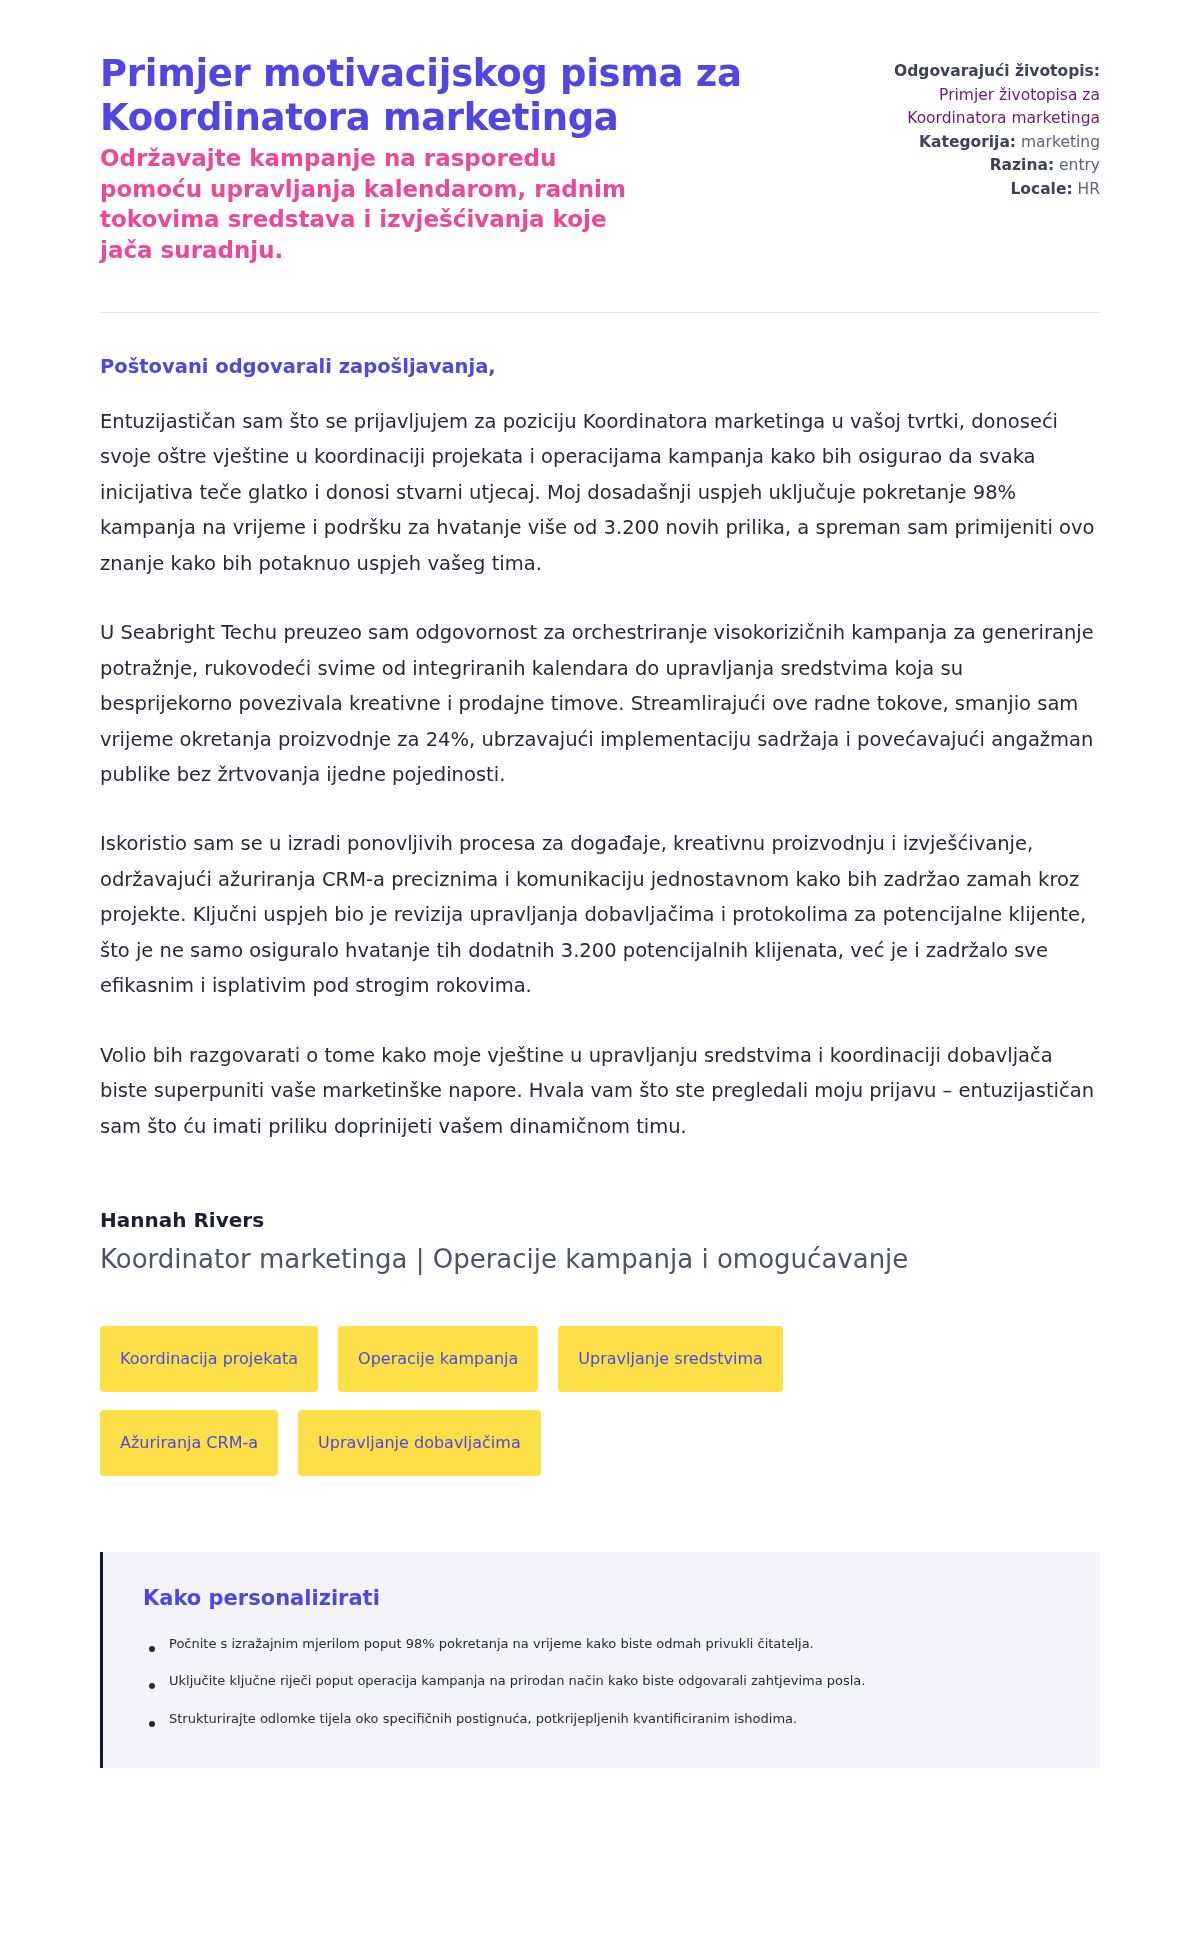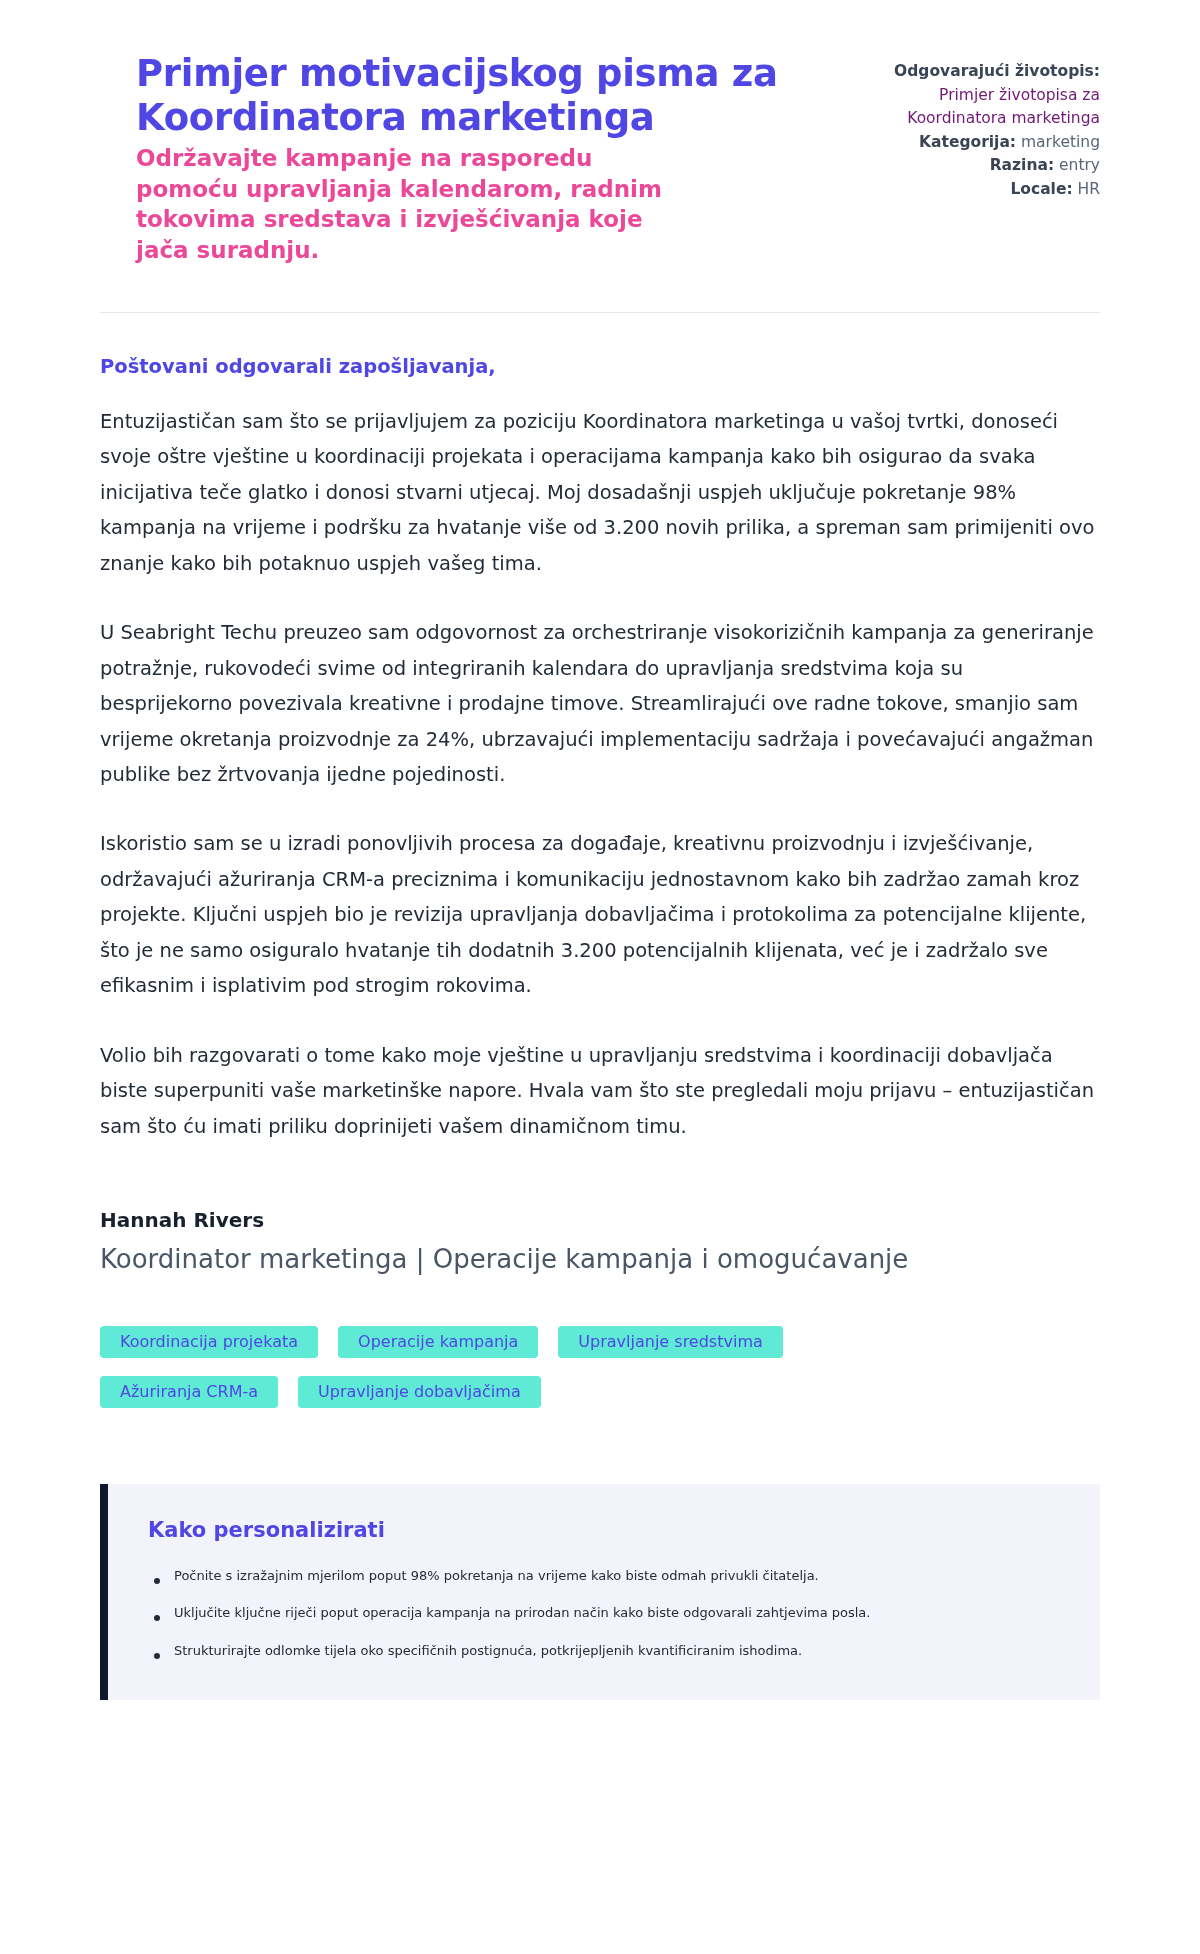--- a/index.html
+++ b/index.html
@@ -25,21 +25,20 @@
   
   .header {
     display: flex;
     align-items: flex-start;
     justify-content: space-between;
     gap: 30px;
   }
   .header-left {
     flex: 0 1 700px;
     min-width: 0;
-    margin-left: 36px;
   }
   .doc-title {
     margin: 0;
     font-size: 37px;
     line-height: 1.18;
     font-weight: 700;
     color: #5046e4;
     letter-spacing: -0.3px;
   }
   .doc-subtitle {
@@ -104,34 +103,34 @@
 
   
   .tags {
     margin-top: 52px;
     display: flex;
     flex-wrap: wrap;
     gap: 18px 20px;
     max-width: 880px;
   }
   .tag {
-    background: #5eead4;
+    background: #fde047;
     color: #5046e4;
     font-size: 16px;
     line-height: 1;
-    padding: 8px 20px;
+    padding: 25px 20px;
     border-radius: 4px;
     white-space: nowrap;
   }
 
   
   .callout {
     margin-top: 76px;
     background: #f2f3fb;
-    border-left: 8px solid #0f172a;
+    border-left: 3px solid #0f172a;
     padding: 34px 40px 38px 40px;
   }
   .callout-title {
     margin: 0 0 22px 0;
     font-size: 21px;
     font-weight: 700;
     color: #5046e4;
   }
   .callout-list {
     margin: 0;

